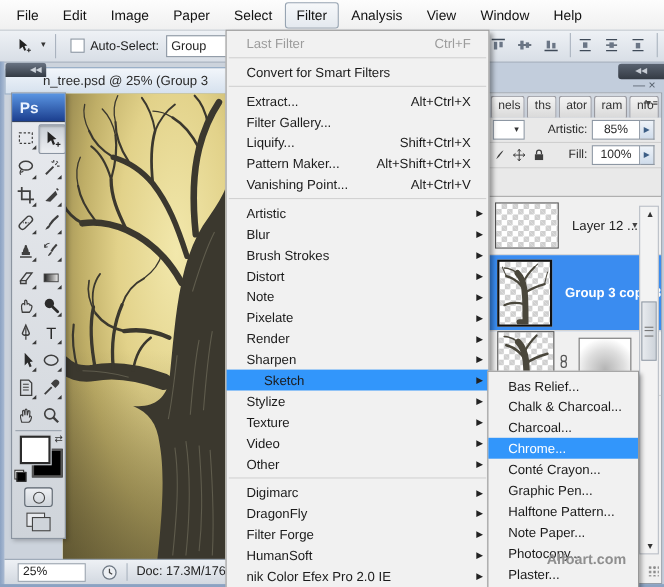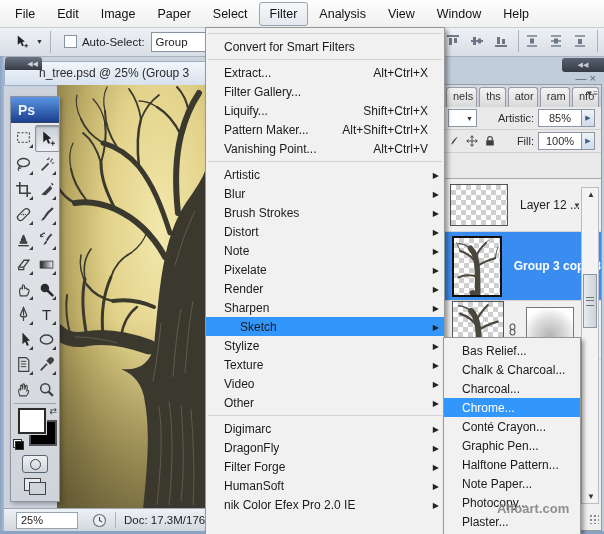--- a/index.html
+++ b/index.html
@@ -37,21 +37,21 @@
     background:linear-gradient(#eef1f5,#d2d8e0);border-top:1px solid #9aa7b5;
     display:flex;align-items:center;font-size:11.5px;color:#222;}
   .zoombox{width:56px;height:15px;background:#fff;border:1px solid #98a2ad;margin-left:12px;
     font-size:11px;line-height:15px;padding-left:4px;}
   .clockicon{margin-left:14px;width:15px;height:15px;}
   .status-sep{width:1px;height:16px;background:#aab3bf;margin:0 8px;}
   .docinfo{white-space:nowrap;}
   
   .tbhead{position:absolute;left:5px;top:57px;width:33px;height:13px;z-index:31;border-radius:3px 3px 0 0;
     background:linear-gradient(#6a7483,#343b44);color:#cdd3da;font-size:7px;line-height:13px;text-align:right;padding-right:4px;}
-  .toolbar{position:absolute;left:10px;top:96px;width:48px;z-index:30;
+  .toolbar{position:absolute;left:10px;top:84px;width:48px;z-index:30;
     border:1px solid #8b94a0;background:linear-gradient(#e9ebef,#cfd4da);box-shadow:2px 2px 4px rgba(0,0,0,.25);}
   .pslogo{height:25px;background:linear-gradient(#5a95e2,#1c3f8f);color:#eaf2ff;
     font-weight:bold;font-size:14px;display:flex;align-items:center;padding-left:7px;border-bottom:1px solid #33425e;}
   .tgrid{display:grid;grid-template-columns:23px 23px;justify-content:center;padding-top:2px;}
   .tcell{width:23px;height:25px;display:flex;align-items:center;justify-content:center;position:relative;}
   .tcell svg{width:17px;height:17px;}
   .tcell.sel{background:linear-gradient(#c7cdd4,#eef0f3);border:1px solid #8a94a1;border-radius:2px;
     box-shadow:inset 0 1px 2px rgba(0,0,0,.3);}
   .fly::after{content:"";position:absolute;right:2px;bottom:2px;
     border-left:4px solid transparent;border-bottom:4px solid #3a3a3a;}
@@ -571,20 +571,24 @@
         </span>
       <span class="ob-sep" style="margin:0 3px;"></span>
       <span class="alignbtn"></span>
     </div>
   </div>
 
   <div class="frame-left"></div>
   <div class="frame-bottom"></div>
 
   <div class="filtermenu">
+    <div class="mi dis">
+      <span>Last Filter</span>
+      <span class="sc">Ctrl+F</span>
+    </div>
     <div class="msep"></div>
     <div class="mi">
       <span>Convert for Smart Filters</span>
     </div>
     <div class="msep"></div>
     <div class="mi">
       <span>Extract...</span>
       <span class="sc">Alt+Ctrl+X</span>
     </div>
     <div class="mi">

